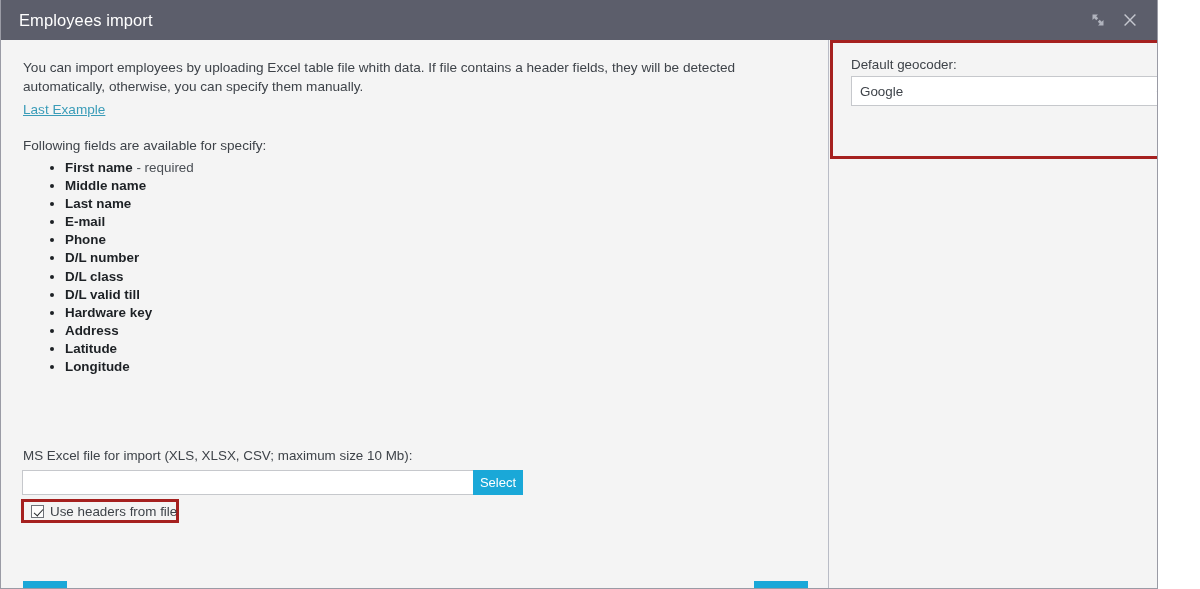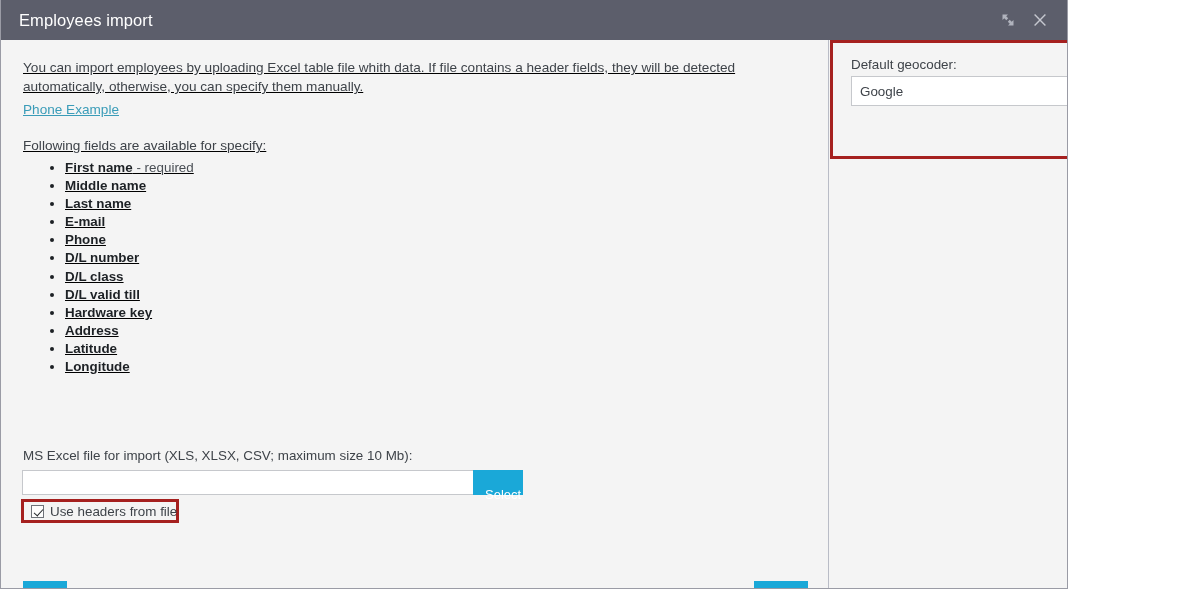--- a/index.html
+++ b/index.html
@@ -7,21 +7,21 @@
     padding: 0;
     background: #ffffff;
   }
   body {
     font-family: "Liberation Sans", sans-serif;
     -webkit-font-smoothing: antialiased;
   }
 
   .window {
     position: relative;
-    width: 1068px;
+    width: 1158px;
     height: 589px;
     box-sizing: border-box;
     background: #0f766e;
     border: 1px solid #9a9ba5;
     border-top: none;
     overflow: hidden;
   }
 
   
   .titlebar {
@@ -65,21 +65,20 @@
     background: #f4f4f4;
     display: flex;
   }
 
   .left-pane {
     position: relative;
     width: 828px;
     box-sizing: border-box;
     padding: 18px 22px 0 22px;
     border-right: 1px solid #b9bcc6;
-    text-decoration: underline;
   }
 
   .right-pane {
     position: relative;
     flex: 1 1 auto;
     box-sizing: border-box;
   }
 
   
   .intro {
@@ -154,21 +153,21 @@
     width: 50px;
     height: 25px;
     background: #1aa8d8;
     color: #ffffff;
     border: none;
     font-family: "Liberation Sans", sans-serif;
     font-size: 13px;
     cursor: pointer;
     line-height: 25px;
     text-align: center;
-    padding: 12px;
+    padding: 0;
   }
 
   
   .headers-row {
     position: absolute;
     left: 20px;
     top: 459px;
     width: 158px;
     height: 24px;
     border: 3px solid #a5201f;
@@ -303,21 +302,21 @@
         </svg>
       </span>
     </div>
   </div>
 
   <div class="dialog-body">
 
     <div class="left-pane">
 
       <p class="intro">You can import employees by uploading Excel table file whith data. If file contains a header fields, they will be detected automatically, otherwise, you can specify them manually.</p>
-      <a class="file-example-link">Phone Example</a>
+      <a class="file-example-link">Last Example</a>
 
       <div class="fields-intro">Following fields are available for specify:</div>
 
       <ul class="fields-list" id="fields-list">
           <li><span>First name</span><span class="req"> - required</span></li>
           <li><span>Middle name</span></li>
           <li><span>Last name</span></li>
           <li><span>E-mail</span></li>
           <li><span>Phone</span></li>
           <li><span>D/L number</span></li>

